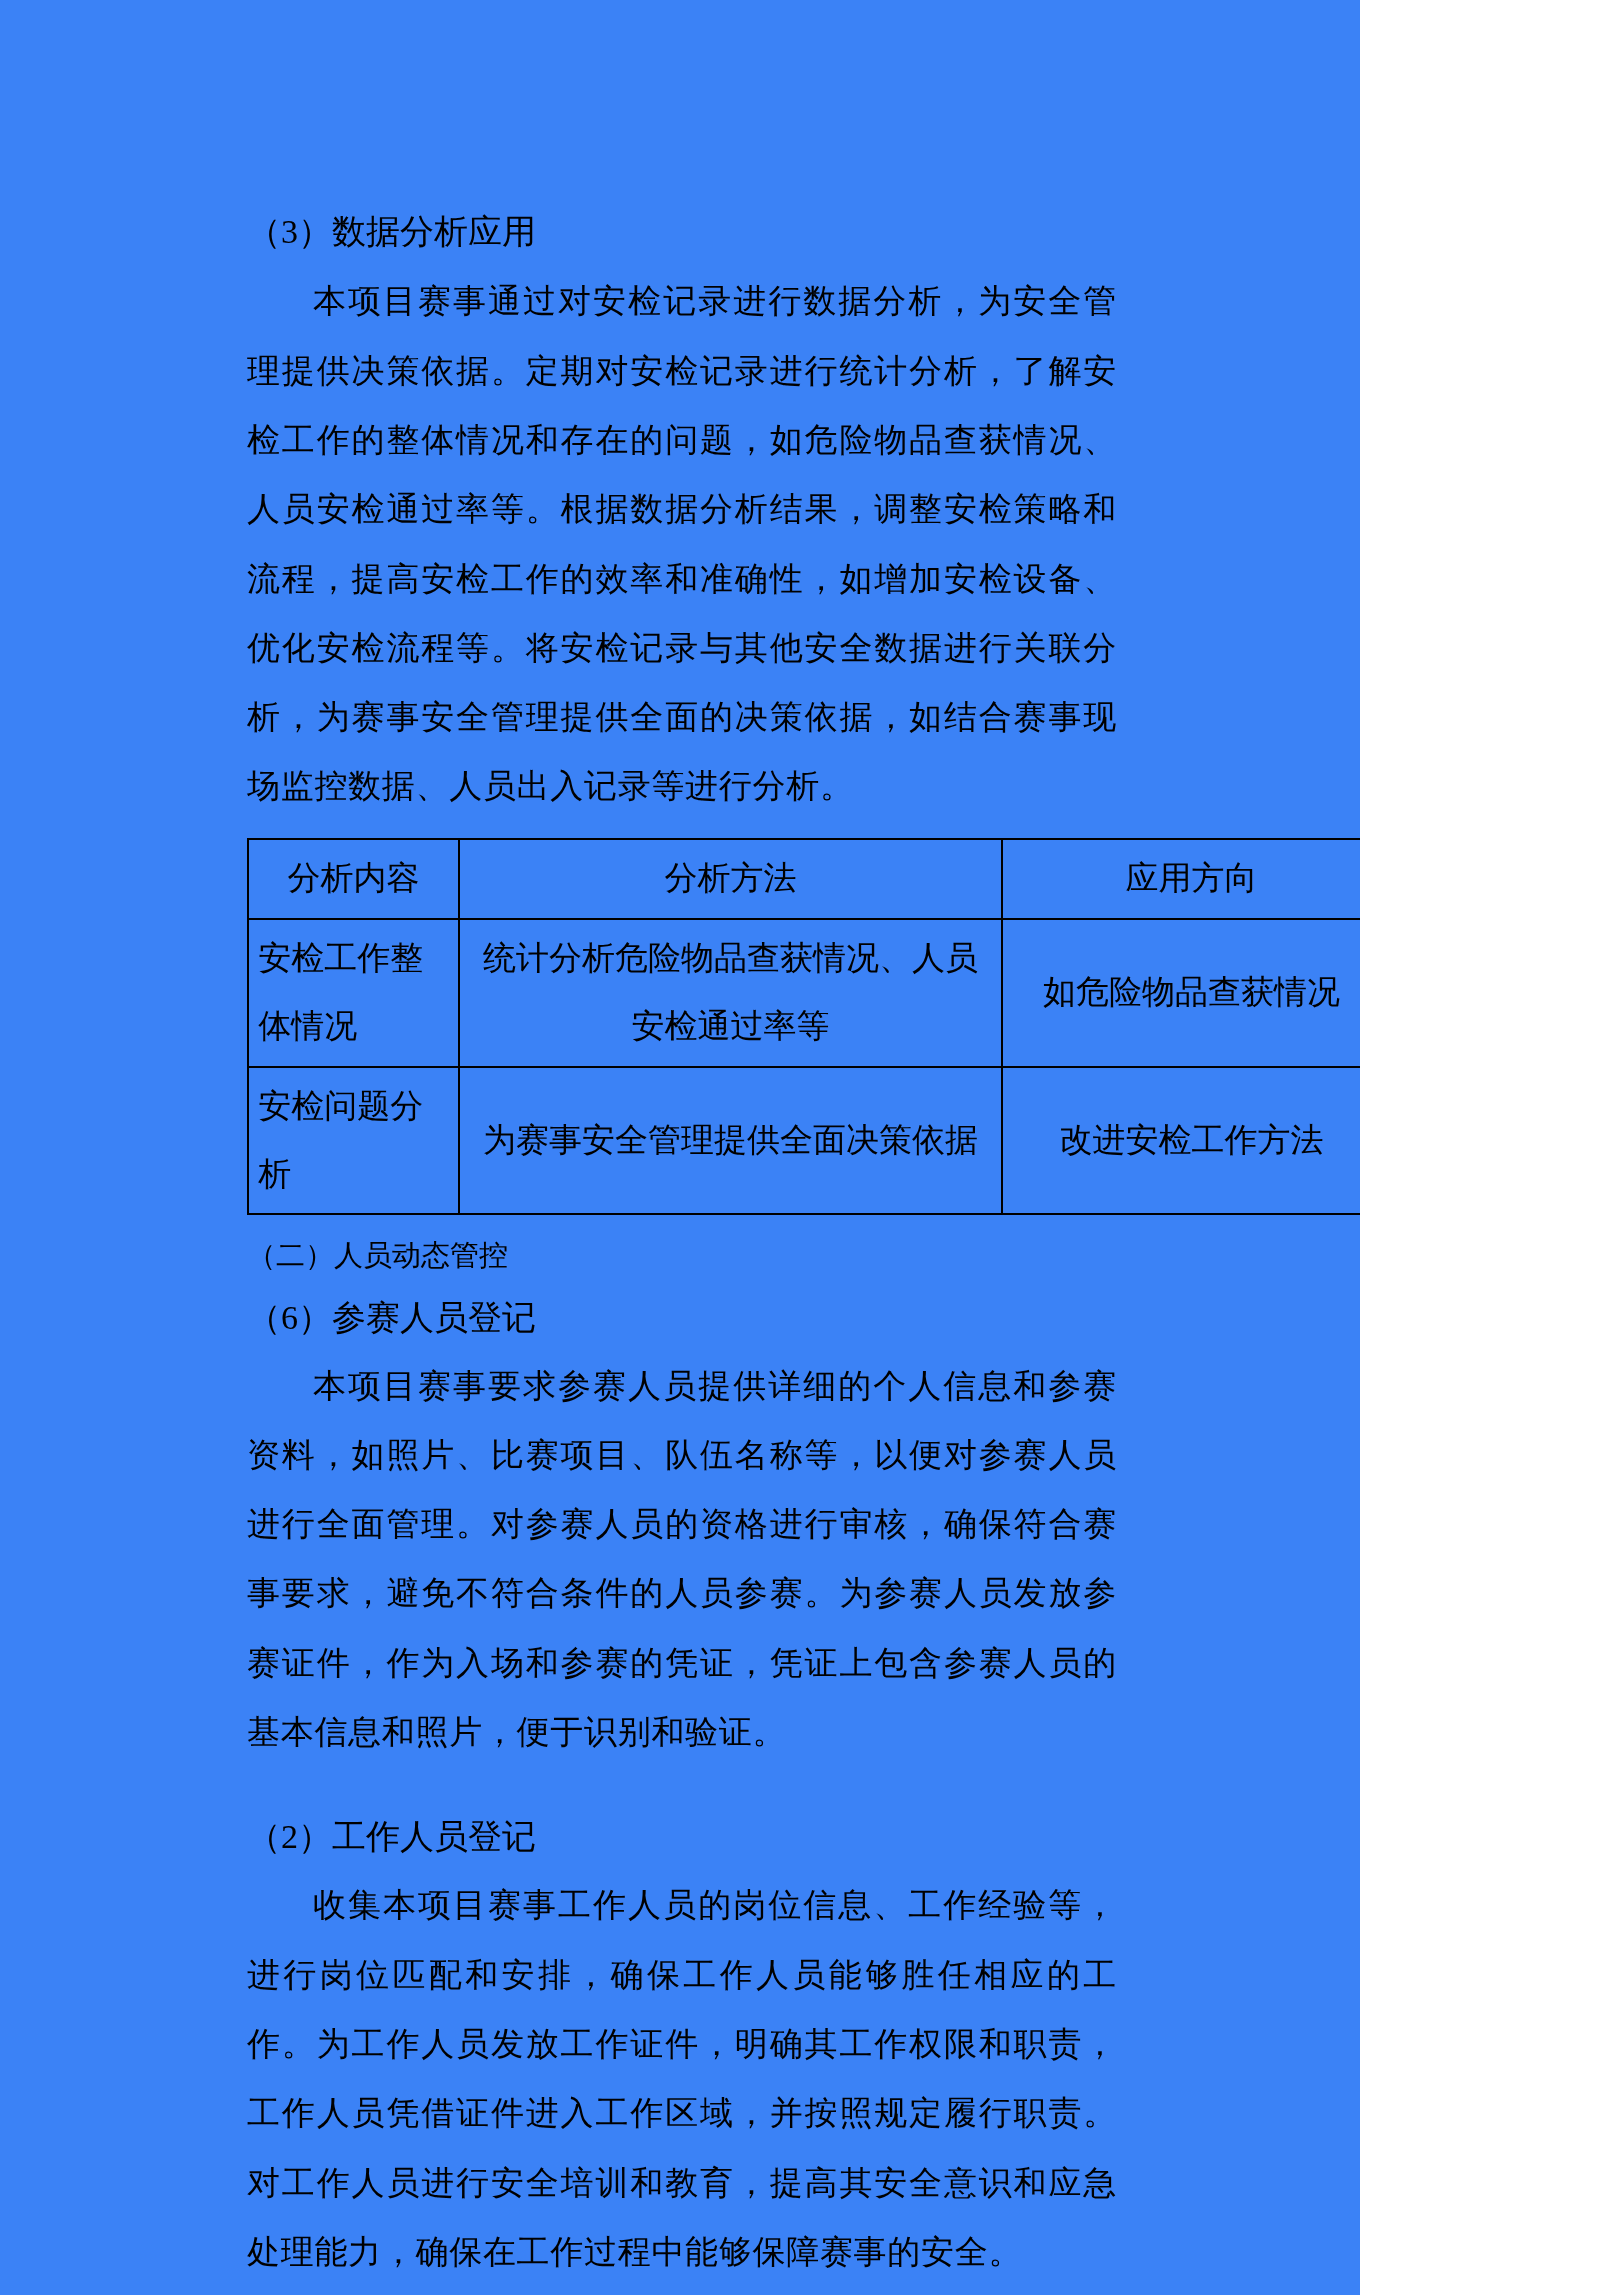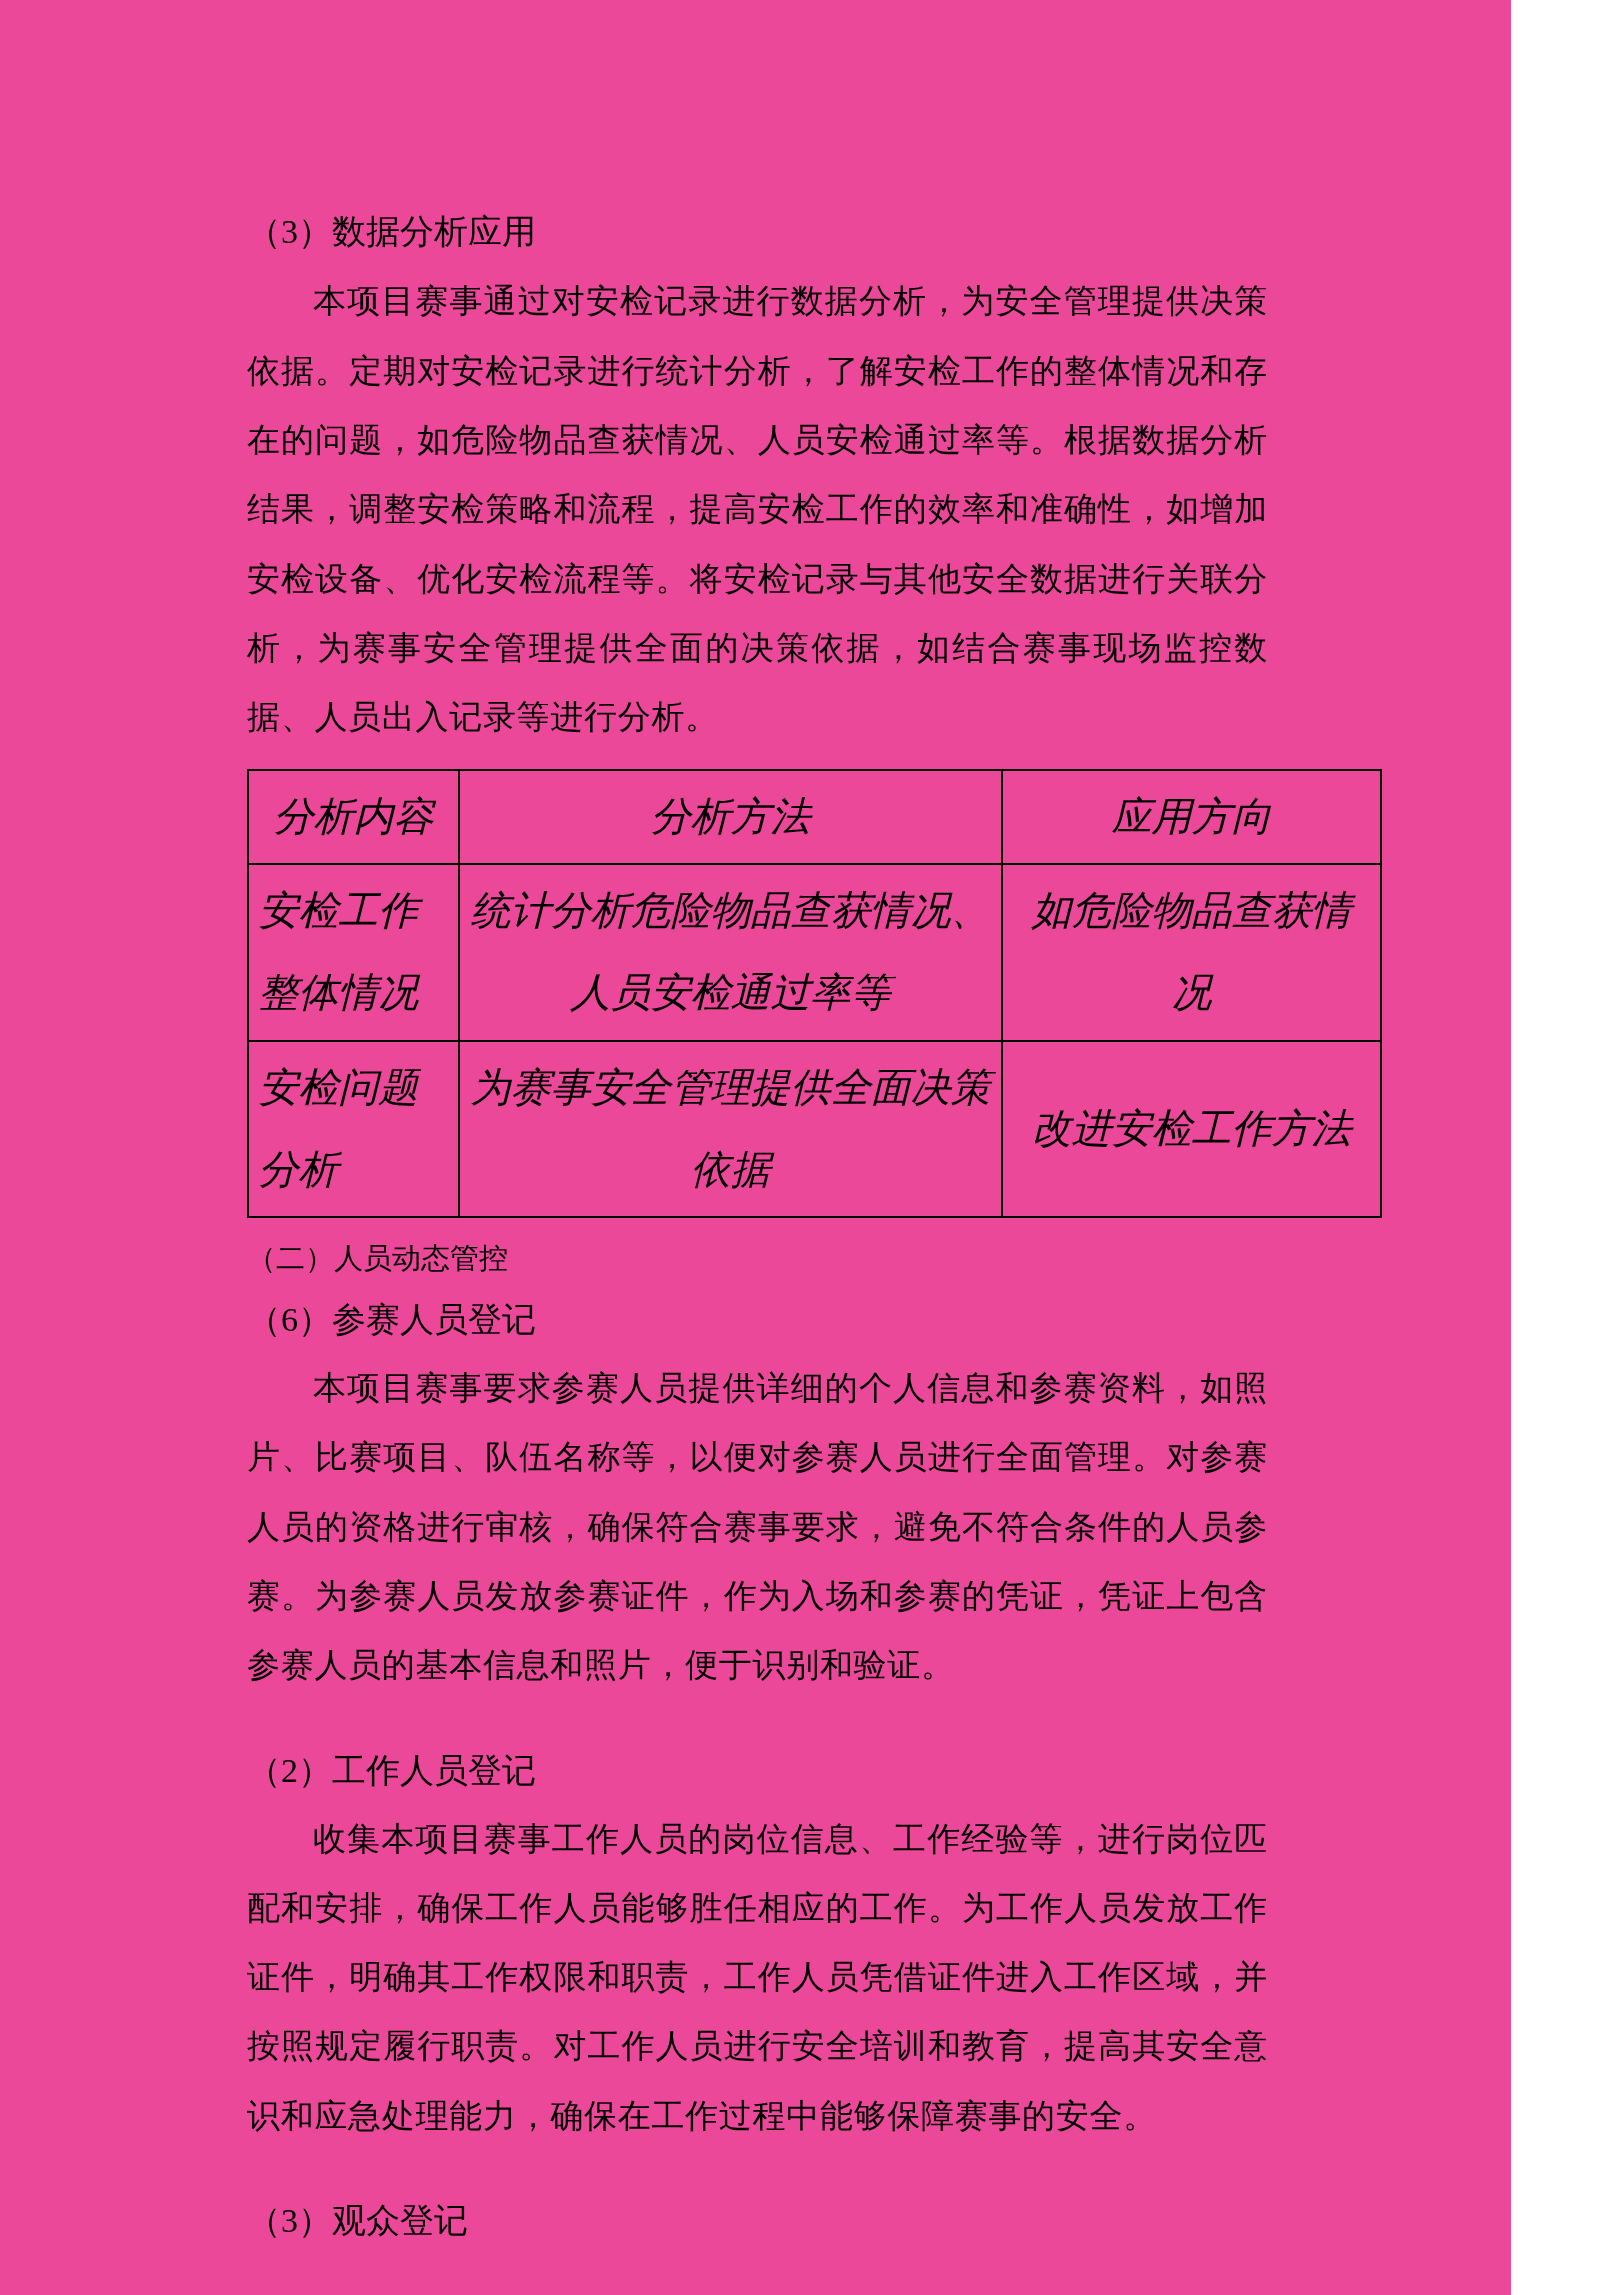--- a/index.html
+++ b/index.html
@@ -2,25 +2,25 @@
 <html style="font-size:10.5px"><head>
 <meta charset="utf-8">
 <style>
   html, body {
     margin: 0;
     padding: 0;
     background: #ffffff;
   }
   .page {
     position: relative;
-    width: 1511px;
+    width: 1360px;
     height: 2295px;
     box-sizing: border-box;
     padding: 196px 243px 196px 247px;
-    background: #ec4899;
+    background: #3b82f6;
     color: #000000;
     font-family: "Liberation Serif", "DejaVu Serif", serif;
     font-size: 33px;
     overflow: hidden;
   }
   p { margin: 0; }
 
   .h-sub {
     font-size: 34px;
     line-height: 2.1;
@@ -47,22 +47,21 @@
   }
   .gap-top {
     margin-top: 36px;
   }
 
   table.data-table {
     border-collapse: collapse;
     table-layout: fixed;
     width: 1133px;
     margin: 16.4px 0 13px 0;
-    font-size: 40px;
-    font-style: italic;
+    font-size: 33px;
   }
   table.data-table td, table.data-table th {
     border: 2px solid #000000;
     vertical-align: middle;
     text-align: center;
     font-weight: normal;
     line-height: 2.05;
     padding: 5.2px 9.2px;
     box-sizing: border-box;
     word-break: break-all;

